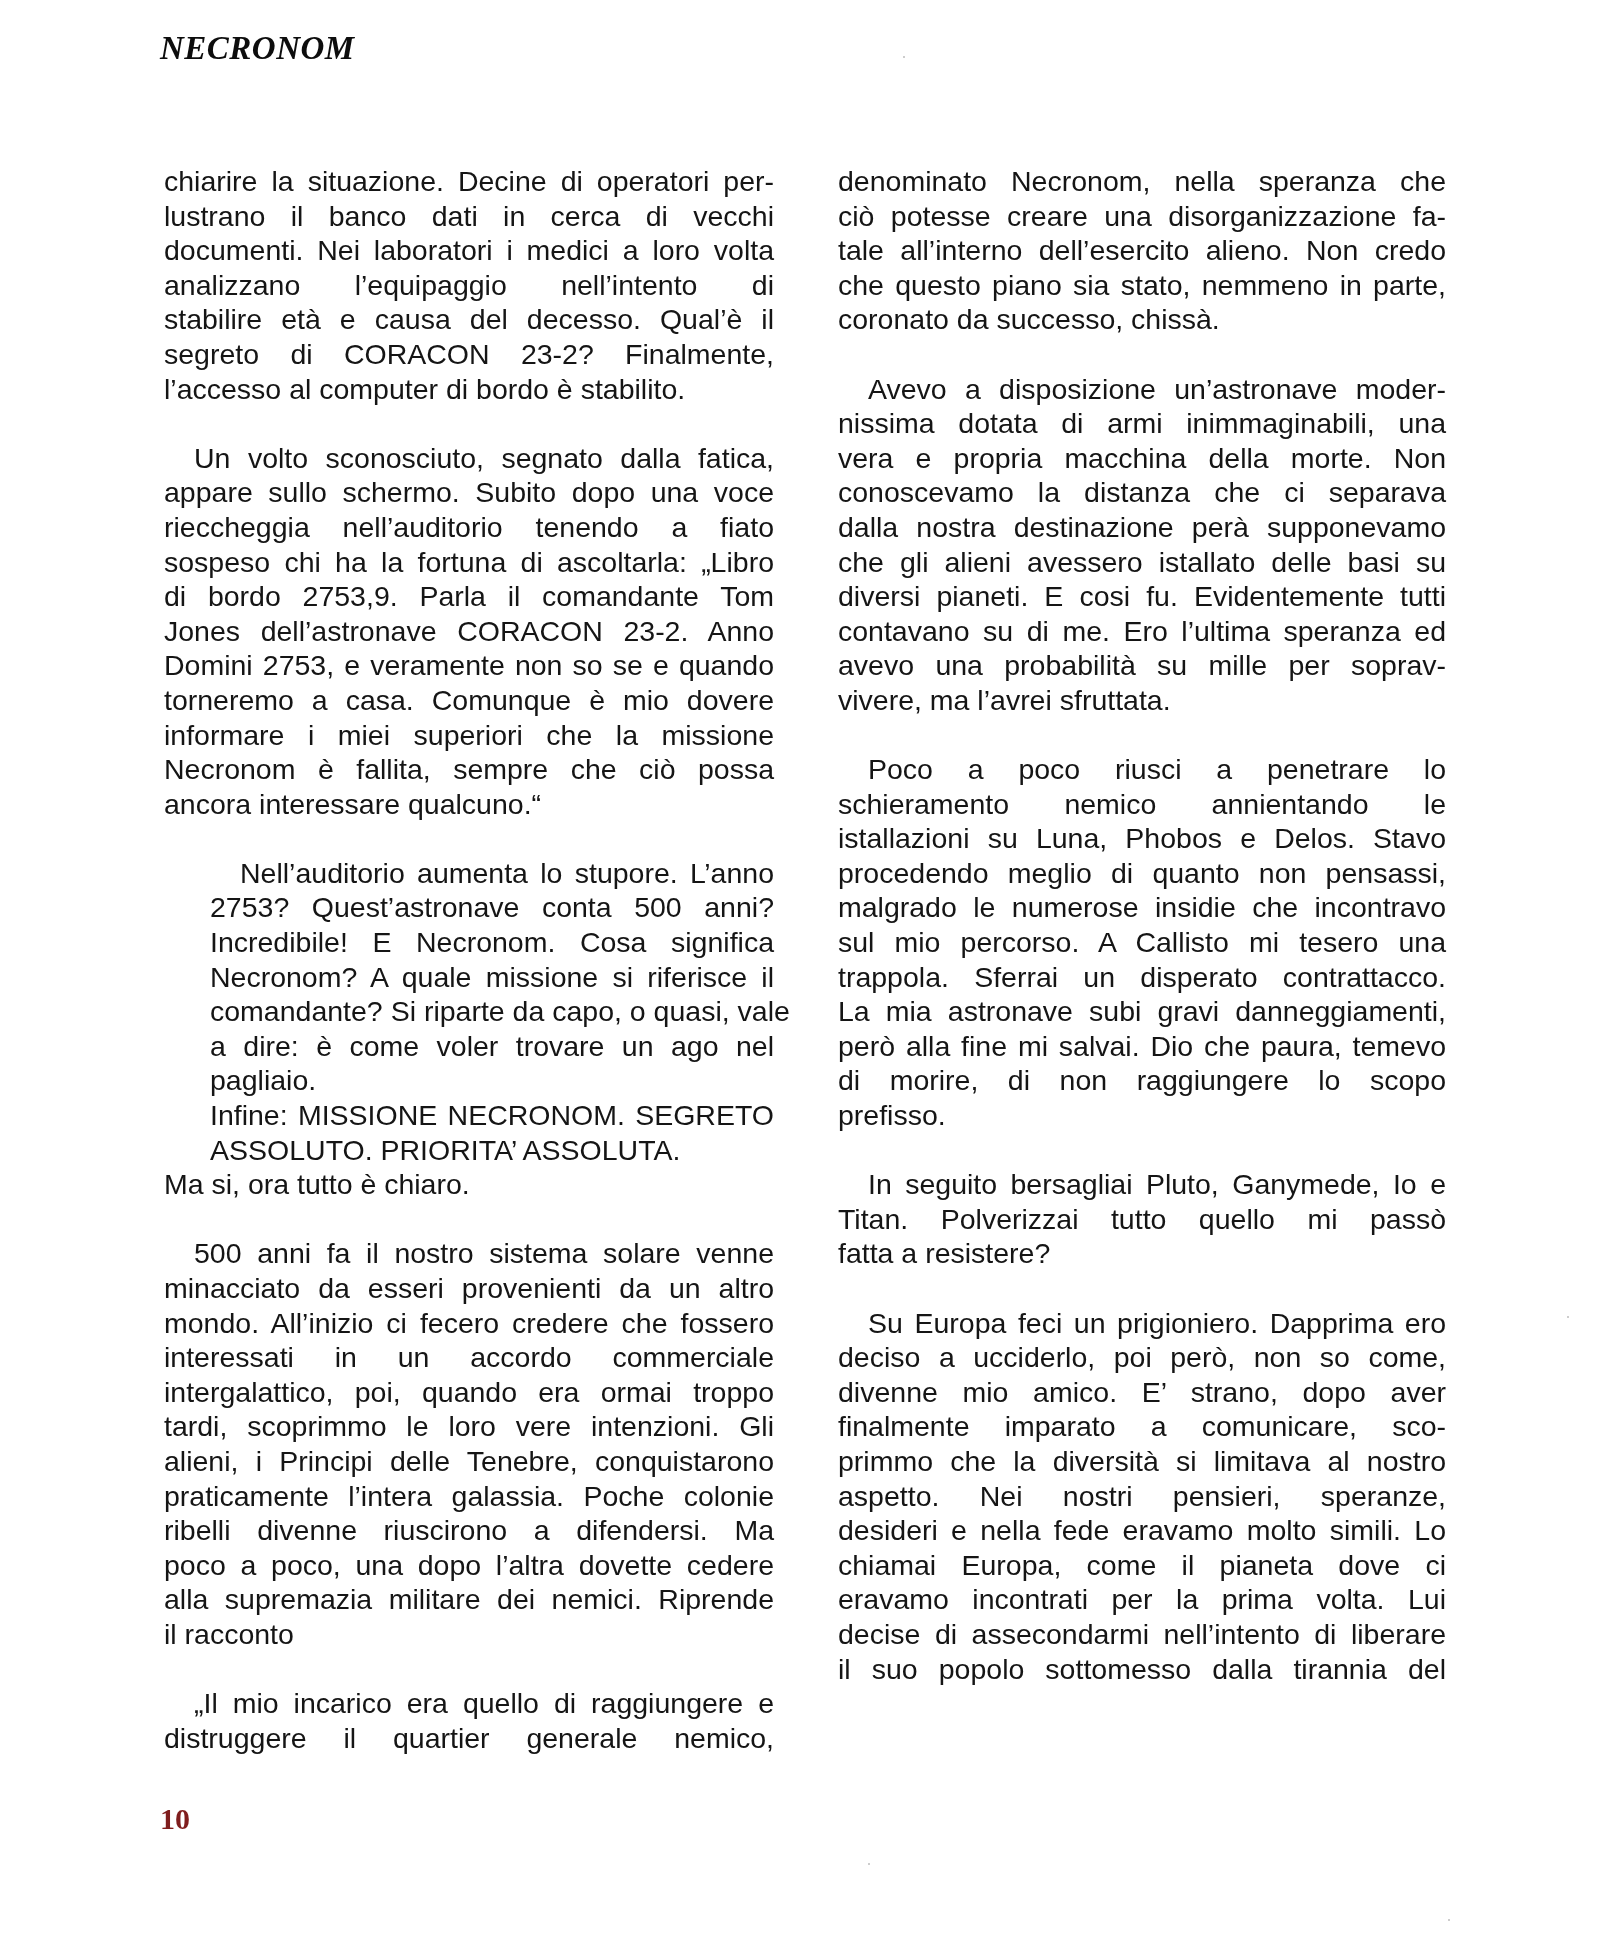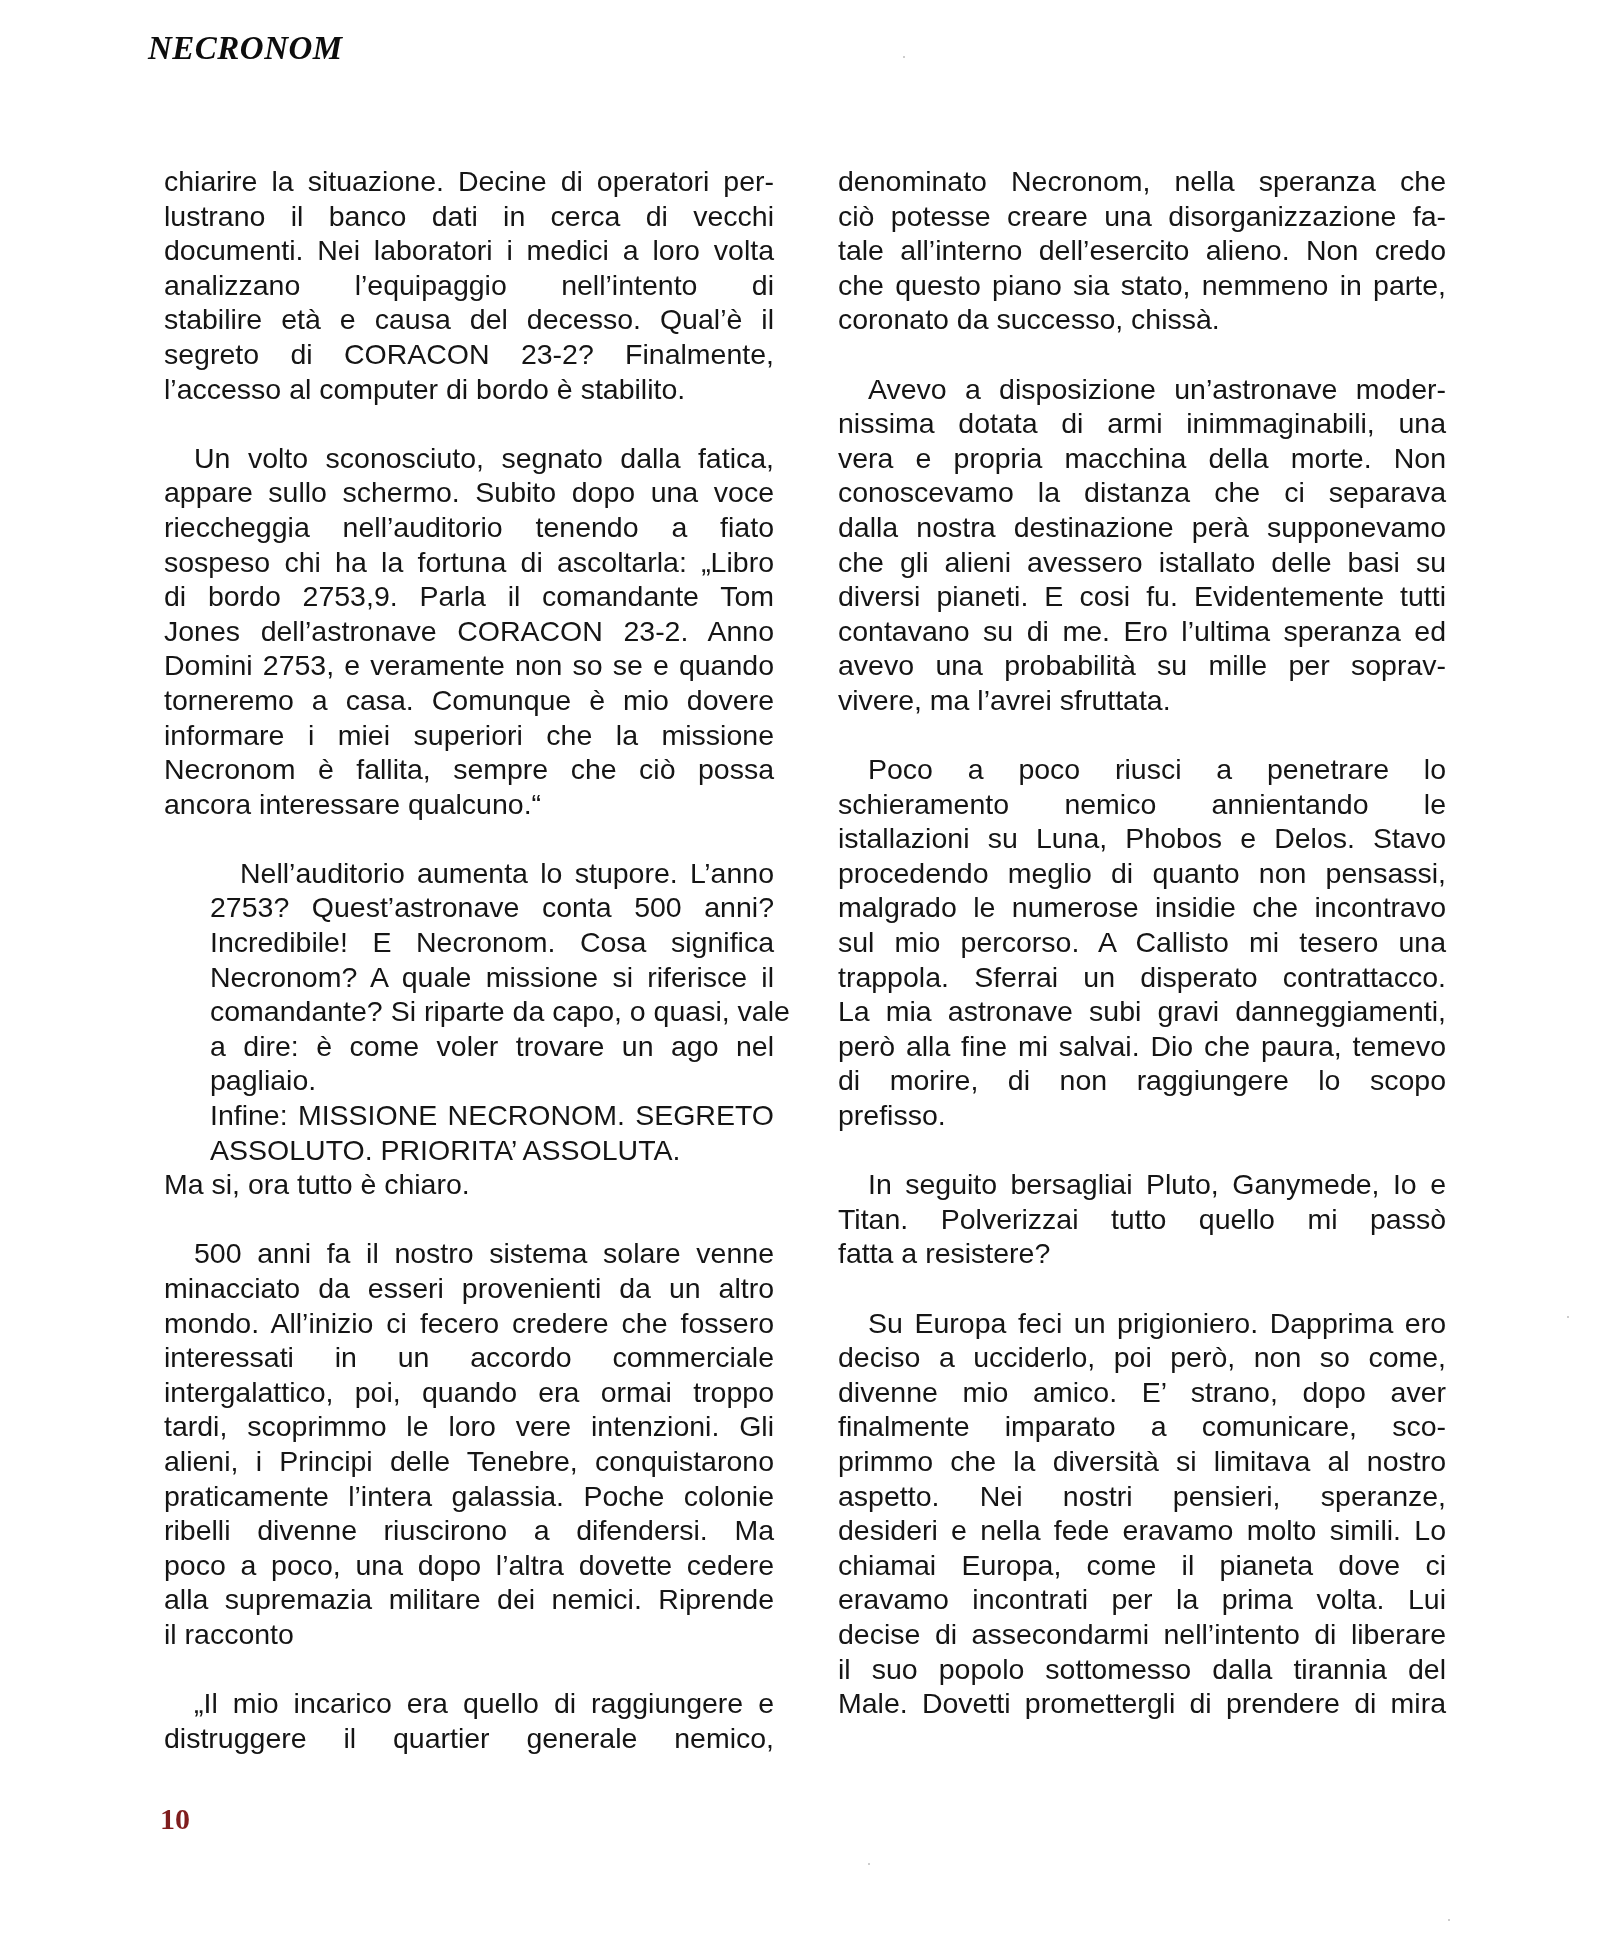--- a/index.html
+++ b/index.html
@@ -1,18 +1,18 @@
 <!DOCTYPE html>
 <html><head>
 <meta charset="utf-8">
 <style>
   html, body { margin: 0; padding: 0; background: #ffffff; }
   body { width: 1600px; height: 1940px; position: relative; overflow: hidden; color: #141414; }
   .running-head {
-    position: absolute; left: 148px; top: 30px;
+    position: absolute; left: 160px; top: 30px;
     font-family: "Liberation Serif", "DejaVu Serif", serif;
     font-weight: bold; font-style: italic; font-size: 33px; letter-spacing: 0.5px;
     color: #0d0d0d;
   }
   .col {
     position: absolute; top: 164px; width: 610px;
     font-family: "Liberation Sans", "DejaVu Sans", sans-serif;
     font-size: 28.5px; line-height: 34.6px; color: #151515;
   }
   .col-left { left: 164px; }
@@ -138,21 +138,20 @@
       <span class="line">deciso a ucciderlo, poi però, non so come,</span>
       <span class="line">divenne mio amico. E’ strano, dopo aver</span>
       <span class="line">finalmente imparato a comunicare, sco-</span>
       <span class="line">primmo che la diversità si limitava al nostro</span>
       <span class="line">aspetto. Nei nostri pensieri, speranze,</span>
       <span class="line">desideri e nella fede eravamo molto simili. Lo</span>
       <span class="line">chiamai Europa, come il pianeta dove ci</span>
       <span class="line">eravamo incontrati per la prima volta. Lui</span>
       <span class="line">decise di assecondarmi nell’intento di liberare</span>
       <span class="line">il suo popolo sottomesso dalla tirannia del</span>
-      <span class="line">Male. Dovetti promettergli di prendere di mira</span>
     </div>
   </div>
 
 <div class="page-number">10</div>
 
 <div class="speck" style="left:903px;top:56px;"></div>
 <div class="speck" style="left:1567px;top:1316px;"></div>
 <div class="speck" style="left:1448px;top:1919px;"></div>
 <div class="speck" style="left:868px;top:1863px;"></div>
 

